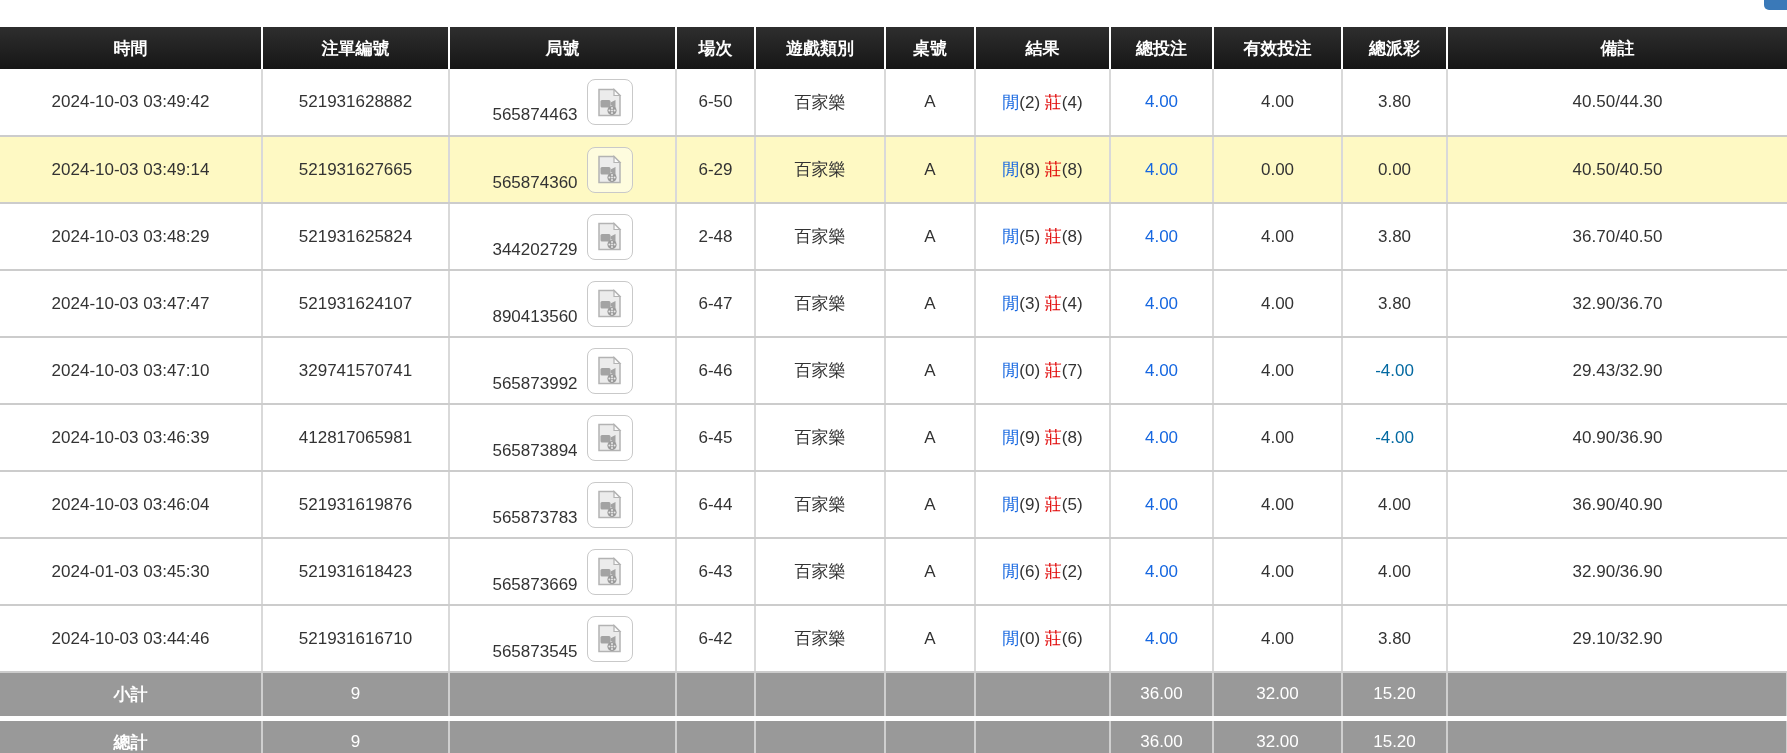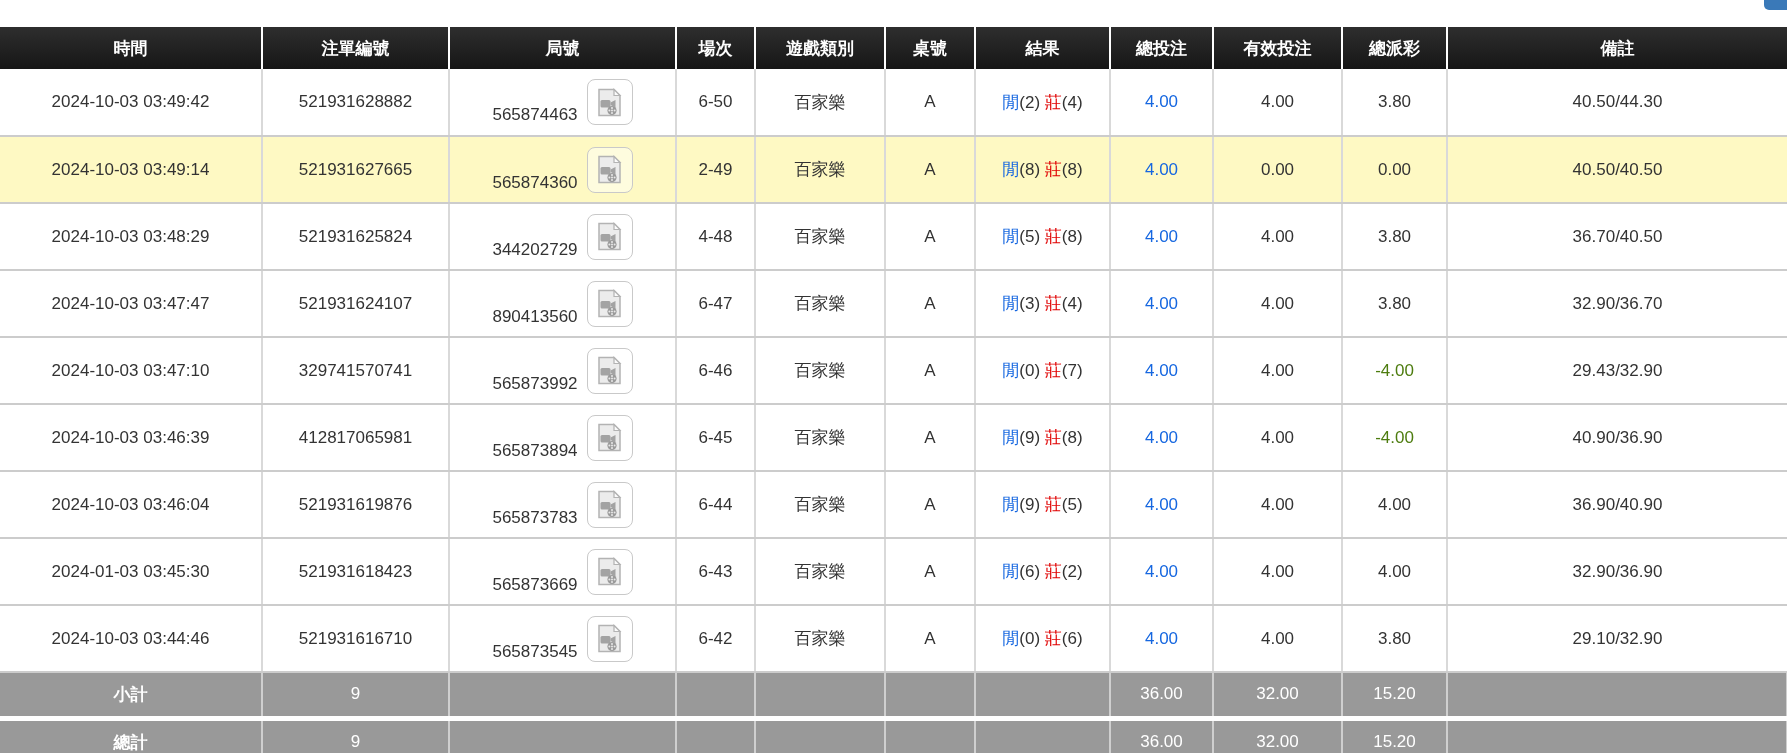--- a/index.html
+++ b/index.html
@@ -38,21 +38,21 @@
   .video-btn {
     width: 46px; height: 46px; border: 1px solid #c9c9c9; border-radius: 8px;
     background: rgba(255,255,255,0.45); cursor: pointer;
     display: inline-flex; align-items: center; justify-content: center; padding: 0;
   }
 
   .res-p { color: #1667e0; }
   .res-b { color: #e00000; }
   .res-n { color: #333; }
   td.blue-amt { color: #1667e0; }
-  td.neg { color: #4d7c0f; }
+  td.neg { color: #0369a1; }
 
   tr.sum td {
     background: #999999; color: #fff; height: 46px;
     border-right: 2px solid #cfcfcf; border-bottom: none; font-size: 17px; text-align: center;
   }
   tr.sum td.sum-label { font-weight: bold; }
   tr.grand td { border-top: 5px solid #ffffff; }
 </style>
 </head>
 <body>
@@ -145,21 +145,21 @@
               <circle cx="16" cy="22.5" r="1" fill="#e8e8e8"></circle>
               <circle cx="16" cy="19.9" r="1" fill="#e8e8e8"></circle>
               <circle cx="16" cy="25.1" r="1" fill="#e8e8e8"></circle>
               <circle cx="13.4" cy="22.5" r="1" fill="#e8e8e8"></circle>
               <circle cx="18.6" cy="22.5" r="1" fill="#e8e8e8"></circle>
             </svg>
           </span>
         </button>
       </span>
     </td>
-    <td>2-49</td>
+    <td>6-29</td>
     <td>百家樂</td>
     <td>A</td>
     <td>
       <span class="res-p">閒</span><span class="res-n">(8)</span>
       <span class="res-b">莊</span><span class="res-n">(8)</span>
     </td>
     <td class="blue-amt">4.00</td>
     <td>0.00</td>
     <td>0.00</td>
     <td>40.50/40.50</td>
@@ -181,21 +181,21 @@
               <circle cx="16" cy="22.5" r="1" fill="#e8e8e8"></circle>
               <circle cx="16" cy="19.9" r="1" fill="#e8e8e8"></circle>
               <circle cx="16" cy="25.1" r="1" fill="#e8e8e8"></circle>
               <circle cx="13.4" cy="22.5" r="1" fill="#e8e8e8"></circle>
               <circle cx="18.6" cy="22.5" r="1" fill="#e8e8e8"></circle>
             </svg>
           </span>
         </button>
       </span>
     </td>
-    <td>4-48</td>
+    <td>2-48</td>
     <td>百家樂</td>
     <td>A</td>
     <td>
       <span class="res-p">閒</span><span class="res-n">(5)</span>
       <span class="res-b">莊</span><span class="res-n">(8)</span>
     </td>
     <td class="blue-amt">4.00</td>
     <td>4.00</td>
     <td>3.80</td>
     <td>36.70/40.50</td>

